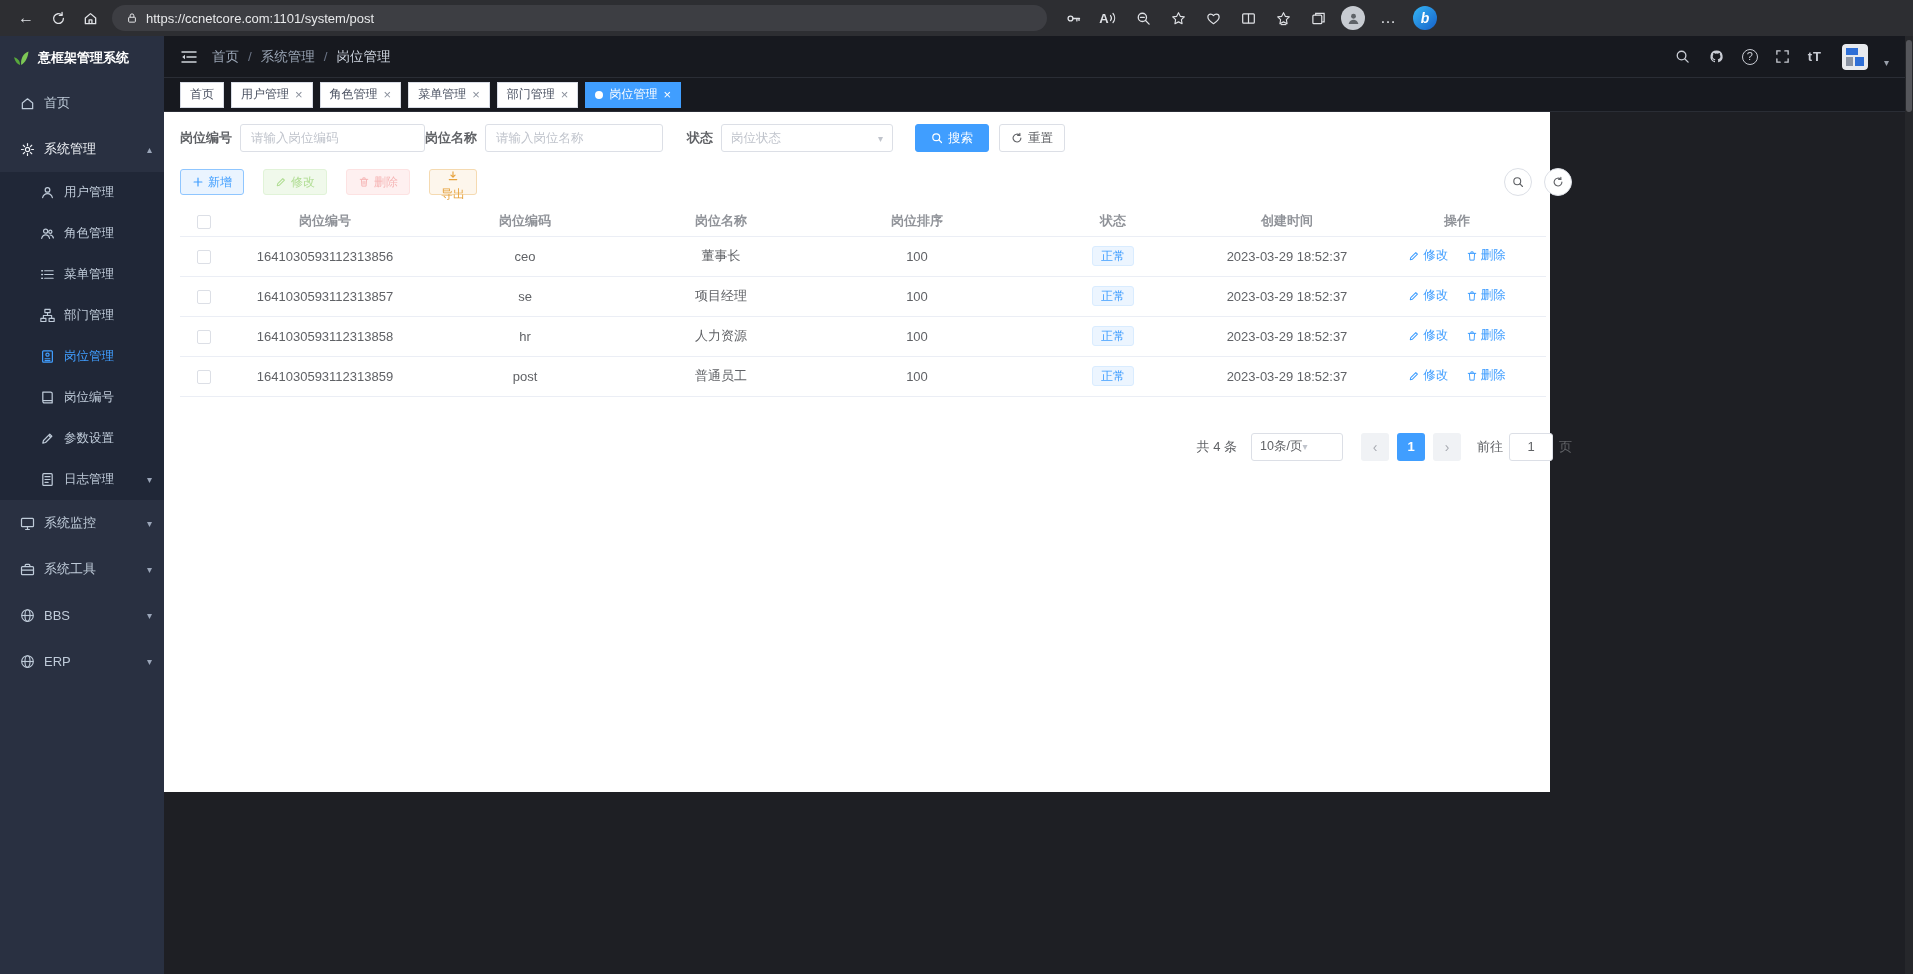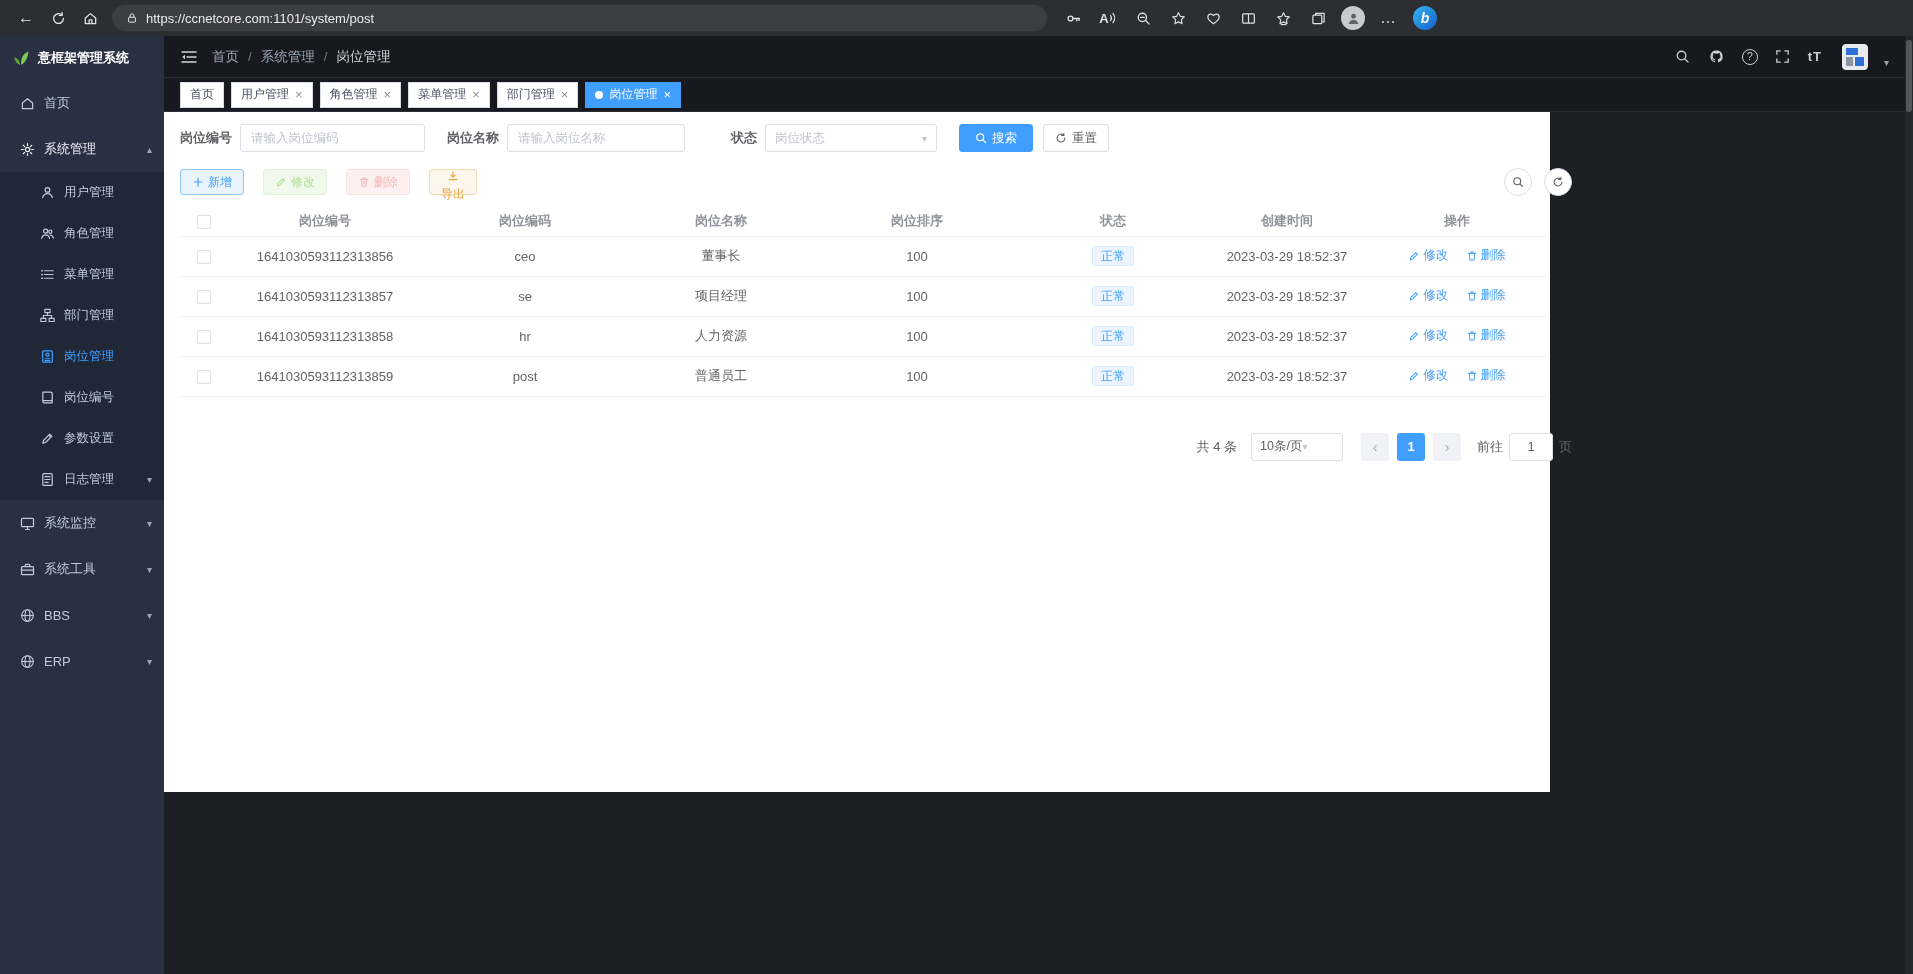--- a/index.html
+++ b/index.html
@@ -74,21 +74,21 @@
 
   
   .card { position:absolute; left:164px; top:112px; width:1386px; height:680px;
     background:#fff; padding:12px 16px; color:#606266; }
   .inner { width:1392px; }
 
   .filter-row { display:flex; align-items:center; height:28px; margin-bottom:16px; }
   .flabel { font-size:13px; font-weight:bold; color:#606266; margin-right:8px; white-space:nowrap; }
   .gap-lg { margin-left:24px; }
   .tinput { width:185px; height:28px; border:1px solid #dcdfe6; border-radius:3px;
-    padding:0 10px; font-size:12.5px; color:#1d4ed8; outline:none; margin-right:22px; }
+    padding:0 10px; font-size:12.5px; color:#1d4ed8; outline:none; }
   .tinput::placeholder { color:#c0c4cc; }
   .w178 { width:178px; }
   .fselect { width:172px; height:28px; border:1px solid #dcdfe6; border-radius:3px;
     display:flex; align-items:center; justify-content:space-between; padding:4px 9px;
     font-size:12.5px; color:#c0c4cc; cursor:pointer; }
   .sel-caret { font-size:10px; color:#c0c4cc; }
   .btn { height:28px; border-radius:3px; font-size:12.5px; display:inline-flex;
     align-items:center; gap:5px; cursor:pointer; }
   .btn-primary { background:#409eff; border:1px solid #409eff; color:#fff; padding:0 15px; margin-left:22px; }
   .btn-plain { background:#fff; border:1px solid #dcdfe6; color:#606266; padding:0 11px; margin-left:10px; }

